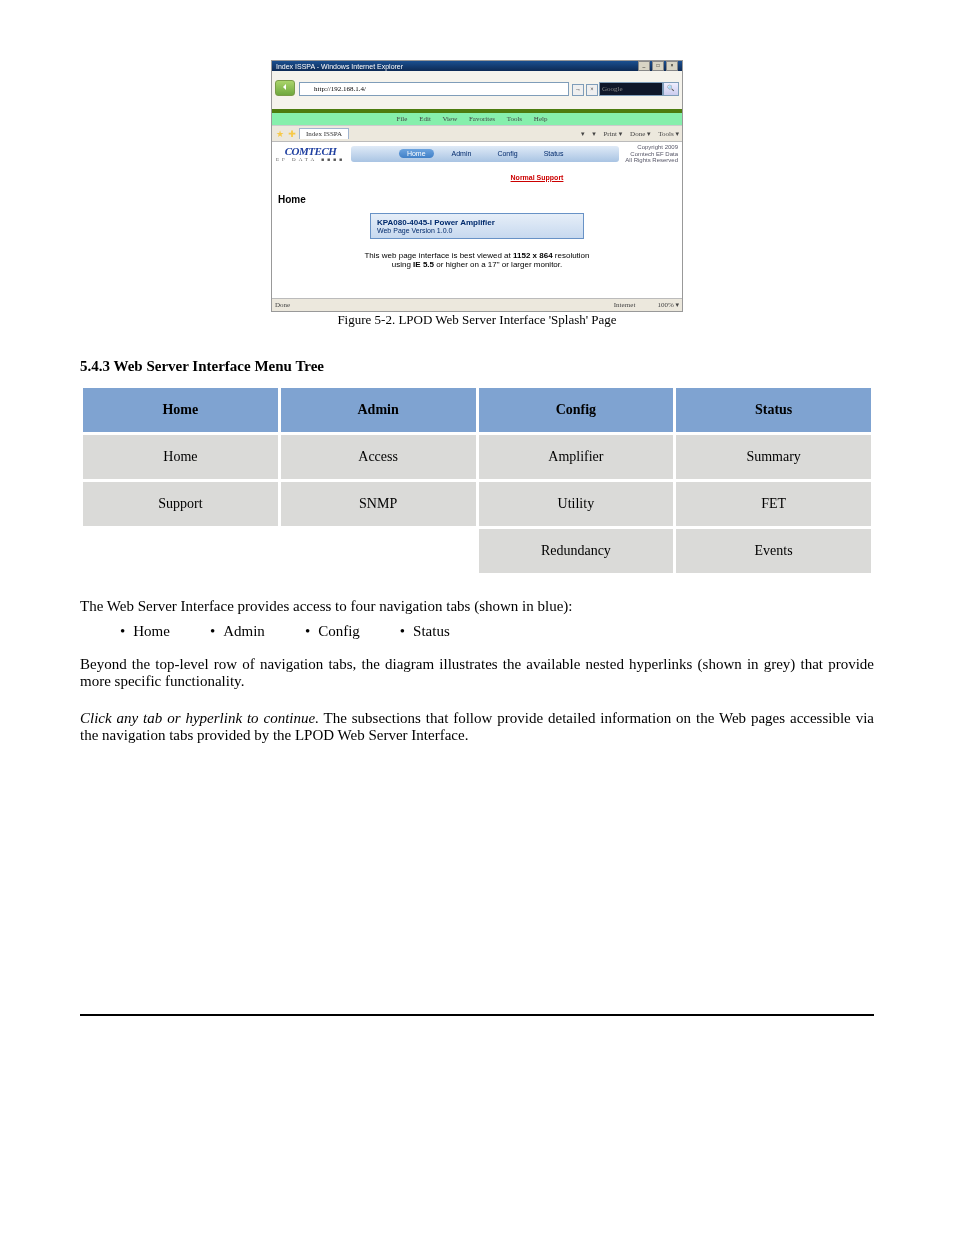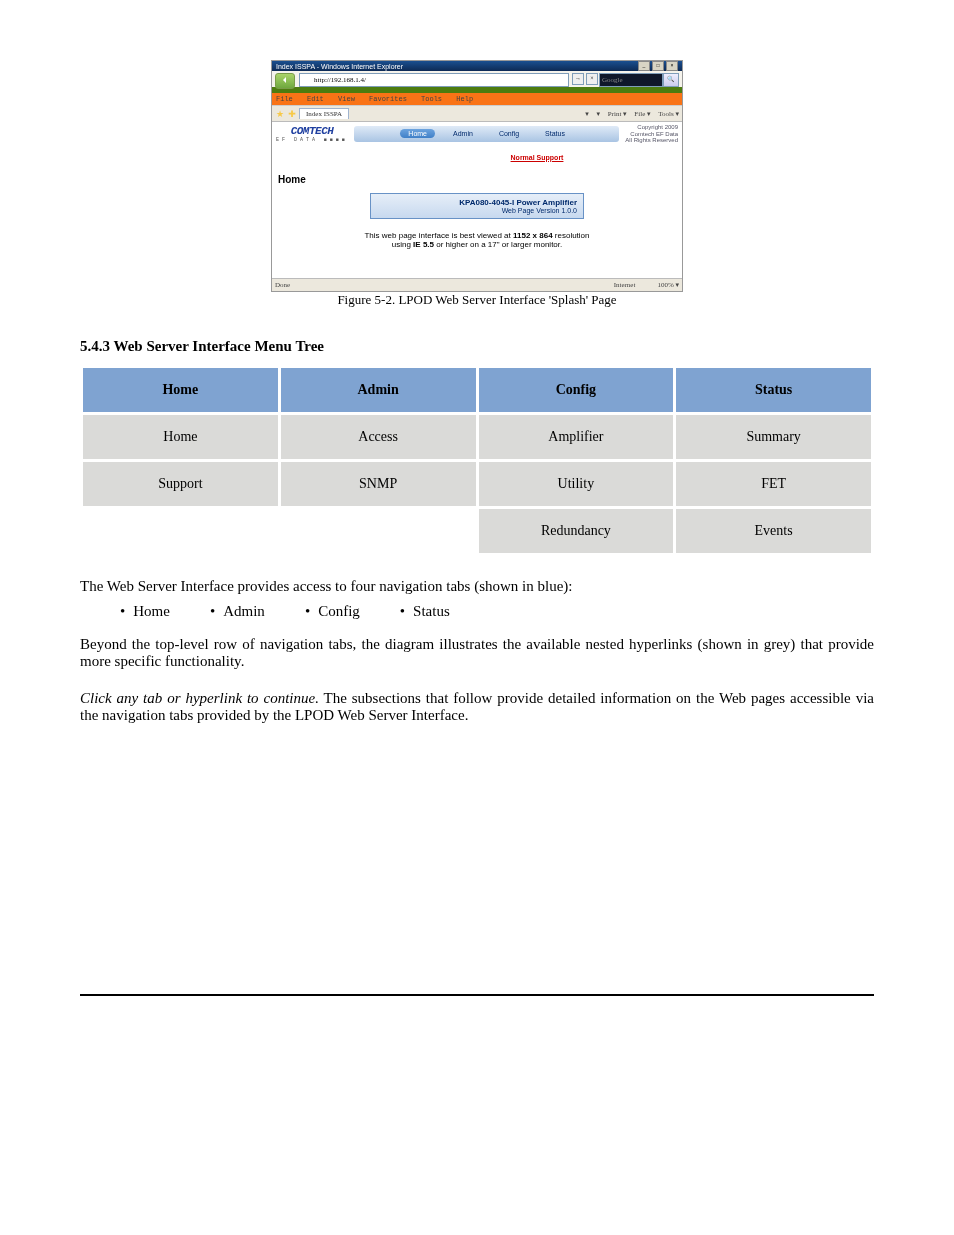--- a/index.html
+++ b/index.html
@@ -5,46 +5,46 @@
 html,body{margin:0;padding:0;background:#fff;font-family:"Times New Roman",serif;color:#000}
 .page{width:954px;height:1235px;margin:0 auto;position:relative;box-sizing:border-box;padding:50px 80px 30px 80px}
 .header-row{display:flex;justify-content:space-between;font-size:12px;color:#000;margin-bottom:2px}
 .header-right{text-align:right}
 .figure-wrap{text-align:center;margin:10px 0 30px 0}
 .figure{display:inline-block;width:410px;border:1px solid #999}
 .titlebar{display:flex;align-items:center;background:linear-gradient(#1a4f90,#0d2a55);height:10px;padding:0 4px}
 .titlebar-text{color:#fff;font-size:7px;font-family:Tahoma,Arial,sans-serif;flex:1;text-align:left}
 .titlebar-btns{display:flex;gap:2px}
 .titlebar-btn{width:10px;height:8px;background:#d8d4c4;border:1px solid #888;font-size:5px;text-align:center;line-height:6px;font-family:Arial}
-.navbar{display:flex;align-items:flex-start;background:#f5f3ec;border-bottom:6px solid #4d7c0f;padding:2px 3px;height:12px}
+.navbar{display:flex;align-items:flex-end;background:#f5f3ec;border-bottom:4px solid #4d7c0f;padding:13px 3px;height:12px}
 .navbtn{width:18px;height:14px;border:1px solid #7a9c48;border-radius:3px;background:linear-gradient(#aad46a,#6fa83e);margin-right:2px;position:relative}
 .navbtn:before{content:"";position:absolute;left:4px;top:3px;border:3px solid transparent;border-right-color:#fff}
 .addr{flex:1;display:flex;align-items:center;border:1px solid #7f9db9;background:#fff;height:12px;margin:0 2px;font-size:7px;font-family:Tahoma;padding-left:14px;text-align:left;color:#000}
 .go-btn{width:10px;height:10px;border:1px solid #7f9db9;background:#efefef;font-size:6px;font-family:Tahoma;line-height:8px;margin:0 1px}
 .search-box{width:60px;height:12px;border:1px solid #7f9db9;background:#0f172a;font-size:7px;font-family:Tahoma;color:#888;text-align:left;padding-left:2px;line-height:12px}
 .search-btn{width:14px;height:12px;border:1px solid #7f9db9;background:linear-gradient(#eef,#cce);font-size:6px;line-height:10px}
-.menubar{background:#f97316;border-bottom:1px solid #ccc;font-family:Liberation Mono, monospace;font-size:7px;text-align:left;padding:2px 4px;color:#444}
+.menubar{background:#86efac;border-bottom:1px solid #ccc;font-family:Liberation Serif, serif;font-size:7px;text-align:center;padding:2px 4px;color:#444}
 .menubar span{margin-right:10px}
 .tabsbar{display:flex;align-items:center;background:#ece8dd;border-bottom:1px solid #bbb;padding:1px 3px;height:13px}
 .star{width:10px;height:10px;margin-right:2px;color:#f7c948;font-size:9px;line-height:10px}
 .tab{display:inline-block;background:#fff;border:1px solid #a0b4cf;border-bottom:none;padding:1px 6px;font-size:7px;font-family:Tahoma;color:#333}
 .tool-icons{margin-left:auto;font-size:7px;color:#444;font-family:Tahoma}
 .tool-icons span{margin-left:6px}
 .content-header{display:flex;align-items:center;padding:2px 4px;background:#fff}
-.logo{display:inline-block;font-weight:bold;font-style:italic;font-family:Liberation Mono, monospace;color:#2040a0;font-size:11px;letter-spacing:-.5px}
+.logo{display:inline-block;font-weight:bold;font-style:italic;font-family:Liberation Serif, serif;color:#2040a0;font-size:11px;letter-spacing:-.5px}
 .logo-sub{display:block;font-size:5px;color:#555;font-style:normal;letter-spacing:3px;font-weight:normal}
 .blue-ribbon{flex:1;margin:0 6px;height:16px;background:linear-gradient(#dfeaf7,#a9c4e3);border-radius:3px;display:flex;align-items:center;justify-content:center;gap:10px}
 .ribbon-btn{display:inline-block;font-size:7px;font-family:Arial;color:#002a6c;padding:1px 8px;border-radius:6px}
 .ribbon-btn.active{background:linear-gradient(#6ca3de,#4080c8);color:#fff}
 .copy{font-size:6px;color:#556;text-align:right;line-height:1.1;font-family:Arial}
 .support-row{padding:0 0 2px 120px}
 .support{font-size:7px;font-family:Arial;color:#c00;text-decoration:underline;font-weight:bold}
 .content-body{padding:4px 6px 8px;text-align:left;min-height:100px;background:#fff}
 .home-h{font-family:Arial;font-weight:bold;font-size:10px;color:#000;margin:4px 0 8px}
-.amp-box{width:200px;margin:0 auto 12px;border:1px solid #6892c6;background:linear-gradient(#e6eef8,#c7d9ef);padding:4px 6px;text-align:right;font-family:Arial}
+.amp-box{width:200px;margin:0 auto 12px;border:1px solid #6892c6;background:linear-gradient(#e6eef8,#c7d9ef);padding:4px 6px;text-align:left;font-family:Arial}
 .amp-title{font-size:8px;font-weight:bold;color:#002a6c}
 .amp-sub{font-size:7px;color:#002a6c}
 .view-rec{text-align:center;font-family:Arial;font-size:8px;color:#000;margin:6px 0 2px}
 .view-rec b{font-weight:bold}
 .statusbar{display:flex;align-items:center;background:#ece8dd;border-top:1px solid #bbb;font-family:Tahoma;font-size:7px;color:#444;height:12px;padding:0 3px}
 .status-left{flex:1;text-align:left}
 .status-right{margin-left:auto}
 .zoom{margin-left:22px}
 .fig-caption{margin-top:0;font-size:13px}
 .section-h{font-weight:bold;font-size:15px;margin:18px 0 10px}
@@ -92,21 +92,21 @@
         <span>Help</span>
       </div>
       <div class="tabsbar">
         <span class="star">★</span>
         <span class="star">✚</span>
         <span class="tab">Index ISSPA</span>
         <span class="tool-icons">
           <span>▾</span>
           <span>▾</span>
           <span>Print ▾</span>
-          <span>File ▾</span>
+          <span>Done ▾</span>
           <span>Tools ▾</span>
         </span>
       </div>
 
       <div class="content-header">
         <span class="logo">
           <span>COMTECH</span>
           <span class="logo-sub">EF DATA ■■■■</span>
         </span>
         <span class="blue-ribbon">

